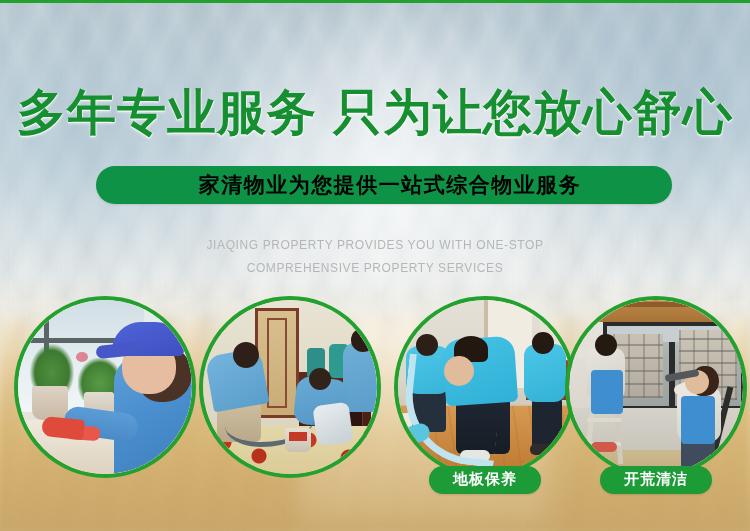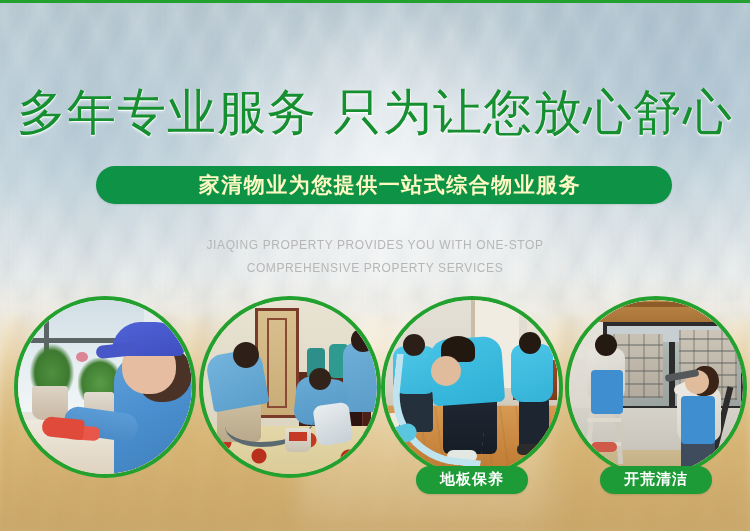--- a/index.html
+++ b/index.html
@@ -104,21 +104,21 @@
 
   
   .headline{
     position:absolute;
     left:0; top:84px;
     width:750px;
     text-align:center;
     z-index:5;
     font-size:49px;
     line-height:56px;
-    font-weight:normal;
+    font-weight:bold;
     color:#168f31;
     letter-spacing:1px;
     white-space:nowrap;
     text-shadow:
       0 1px 0 rgba(255,255,255,.85),
       1px 0 0 rgba(255,255,255,.55),
       0 2px 3px rgba(255,255,255,.55);
   }
   .headline .gap{ display:inline-block; width:16px; }
 
@@ -129,21 +129,21 @@
     width:576px; height:38px;
     background:#0e9245;
     border-radius:19px;
     z-index:5;
     display:flex;
     align-items:center;
     justify-content:center;
     box-shadow:0 1px 2px rgba(0,0,0,.10);
   }
   .pill-text{
-    color:#fef9c3;
+    color:#000000;
     font-size:21px;
     font-weight:bold;
     letter-spacing:1.5px;
     white-space:nowrap;
     margin-left:12px;
   }
 
   
   .subtext{
     position:absolute;
@@ -194,21 +194,21 @@
     font-size:15px;
     font-weight:bold;
     letter-spacing:1px;
     text-align:center;
     white-space:nowrap;
     z-index:3;
     box-shadow:0 1px 2px rgba(0,0,0,.12);
   }
   .card-1{ left:14px; }
   .card-2{ left:199px; }
-  .card-3{ left:381px;text-decoration:underline; }
+  .card-3{ left:394px;text-decoration:underline; }
   .card-4{ left:565px; }
 
   
   .scene{ position:absolute; inset:0; }
 
   
   .s1-wall{ position:absolute; inset:0; background:linear-gradient(160deg,#dfe7ea 0%,#e9eef0 45%,#f2f2ee 100%); }
   .s1-window{ position:absolute; left:-4px; top:-4px; width:130px; height:120px;
      background:linear-gradient(180deg,#cfdde4 0%,#e7eff2 60%,#f2f6f7 100%); }
   .s1-wframe1{ position:absolute; left:26px; top:-4px; width:5px; height:118px; background:#5c6566; }

